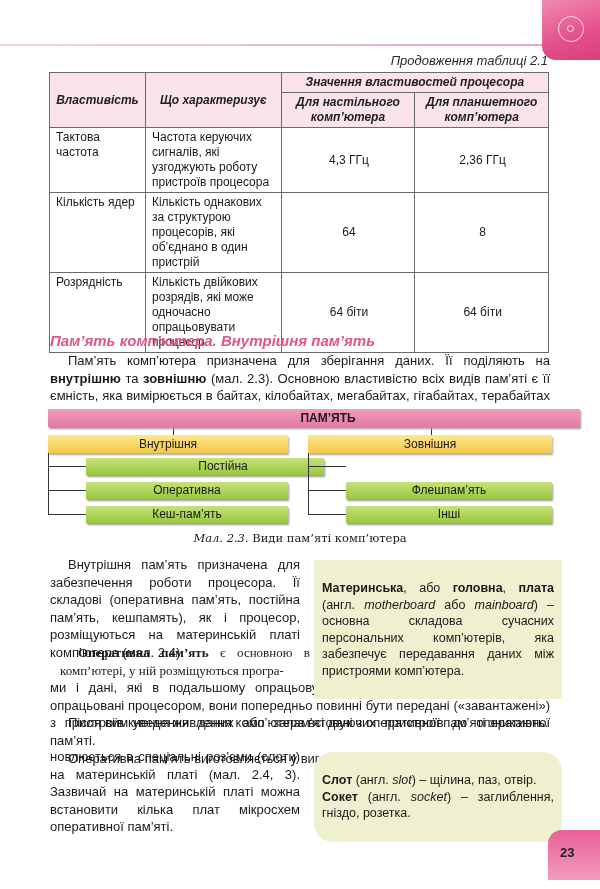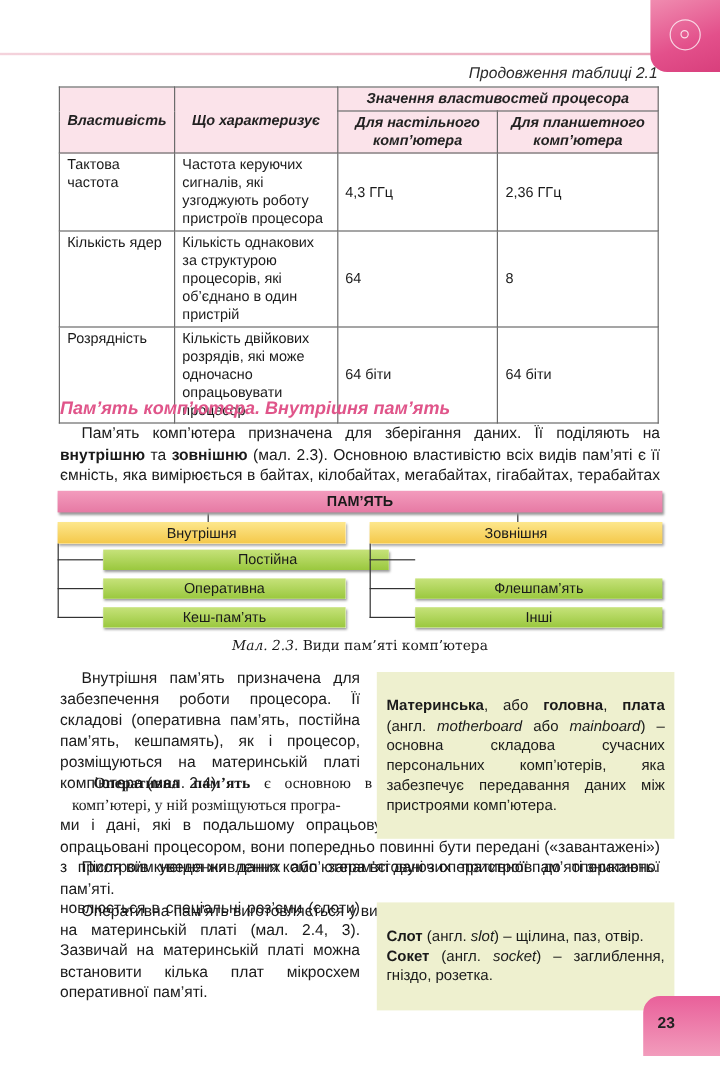--- a/index.html
+++ b/index.html
@@ -33,34 +33,34 @@
   table.props {
     position:absolute; left:49px; top:72px; width:500px;
     border-collapse:collapse; font-size:12px; line-height:15px;
   }
   table.props th, table.props td { border:1px solid #6b6b6b; }
   table.props th {
     background:#fbe3ea; font-style:italic; font-weight:bold; color:#222;
     padding:2px 4px; text-align:center;
   }
   table.props td { padding:2px 4px 2px 6px; vertical-align:top; }
-  table.props td.val { text-align:left; vertical-align:middle; }
+  table.props td.val { text-align:center; vertical-align:middle; }
   .section-title {
     position:absolute; left:50px; top:332px;
     color:#e0558a; font-weight:bold; font-style:italic; font-size:15px;
   }
   .para { position:absolute; font-size:13px; line-height:17.5px; text-align:justify; }
   .para b { font-weight:bold; }
   .indent { text-indent:18px; }
   
   .diagram { position:absolute; left:48px; top:409px; width:504px; height:118px; }
   .bar-root {
     position:absolute; left:0; top:0; width:504px; height:18px;
     background:linear-gradient(#f39bbd,#e67aa4); box-shadow:1px 2px 2px #999;
-    text-align:center; font-weight:bold; font-size:12px; line-height:18px; color:#1a1a1a;
+    text-align:center; font-weight:bold; font-size:12px; line-height:18px; color:#1a1a1a;padding-left:28px;
   }
   .bar-y {
     position:absolute; top:26px; height:18px;
     background:linear-gradient(#fde78d,#f4c84a); box-shadow:1px 2px 2px #aaa;
     text-align:center; font-size:12px; line-height:18px;
   }
   .bar-g {
     position:absolute; height:17px;
     background:linear-gradient(#c6e27a,#9ac83e); box-shadow:1px 2px 2px #999;
     text-align:center; font-size:12px; line-height:17px;
@@ -72,21 +72,20 @@
   }
   .caption i { font-style:italic; }
   .note {
     position:absolute; background:#eef0cf; font-size:12.5px; line-height:16.5px;
     padding:20px 8px; text-align:justify;
   }
   .page-tab {
     position:absolute; right:0; top:830px; width:52px; height:50px;
     background:linear-gradient(180deg, #e9609a 0%, #f29cbc 100%);
     border-top-left-radius:14px;
-    padding-left:12px;
   }
   .page-num {
     position:absolute; left:12px; top:15px; font-weight:bold; font-size:13px; color:#222;
   }
 </style>
 </head>
 <body>
 
 <div class="top-rule"></div>
 <div class="corner-tab">
@@ -165,20 +164,20 @@
 <div class="para indent" style="left:50px; top:556px; width:250px;">Внутрішня пам’ять призначена для забезпечення роботи процесора. Її складові (оперативна пам’ять, постійна пам’ять, кешпамять), як і процесор, розміщуються на материнській платі комп’ютера (мал. 2.4).</div>
 
 <div class="para indent" style="left:60px; top:644px; width:250px;font-family:Liberation Serif, serif;"><b>Оперативна пам’ять</b><span> є основною в комп’ютері, у ній розміщуються програ-</span></div>
 <div class="para" style="left:50px; top:679px; width:500px;">ми і дані, які в подальшому опрацьовуються процесором. Щоб дані були опрацьовані процесором, вони попередньо повинні бути передані («завантажені») з пристроїв уведення даних або запам’ятовуючих пристроїв до оперативної пам’яті.</div>
 <div class="para indent" style="left:50px; top:714px; width:500px;">Після вимкнення живлення комп’ютера всі дані з оперативної пам’яті зникають.</div>
 <div class="para indent" style="left:50px; top:750px; width:500px;">Оперативна пам’ять виготовляється у вигляді плати блоків мікросхем, яка вста-</div>
 <div class="para" style="left:50px; top:748px; width:250px;">новлюється в спеціальні роз’єми (слоти) на материнській платі (мал. 2.4, 3). Зазвичай на материнській платі можна встановити кілька плат мікросхем оперативної пам’яті.</div>
 
 <div class="note" style="left:314px; top:560px; width:232px;"><b>Материнська</b><span>, або </span><b>головна</b><span>, </span><b>плата</b><span> (англ. </span><i>motherboard</i><span> або </span><i>mainboard</i><span>) – основна складова сучасних персональних комп’ютерів, яка забезпечує передавання даних між пристроями комп’ютера.</span></div>
 
-<div class="note" style="left:314px; top:752px; width:232px;">
+<div class="note" style="left:314px; top:752px; width:232px;border-radius:19px;">
     <div><b>Слот</b><span> (англ. </span><i>slot</i><span>) – щілина, паз, отвір.</span></div>
     <div><b>Сокет</b><span> (англ. </span><i>socket</i><span>) – заглиблення, гніздо, розетка.</span></div>
   </div>
 
 <div class="page-tab">
   <div class="page-num">23</div>
 </div>
 
 </body></html>

